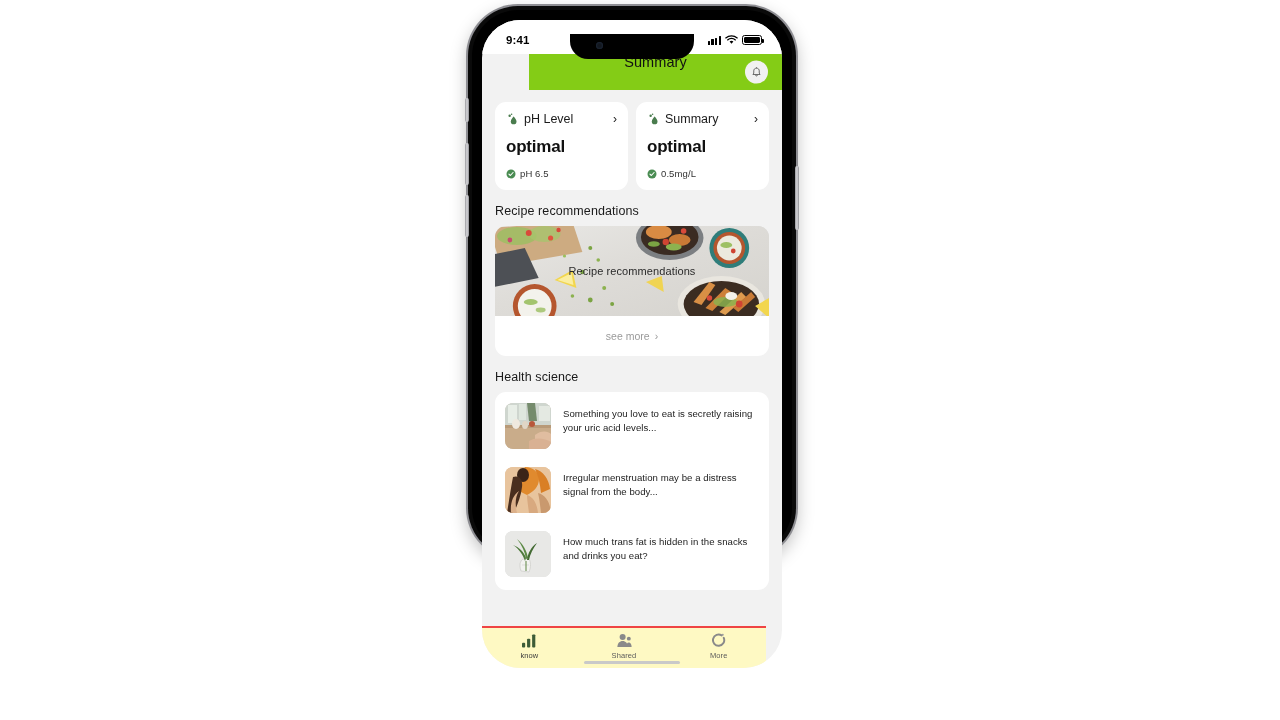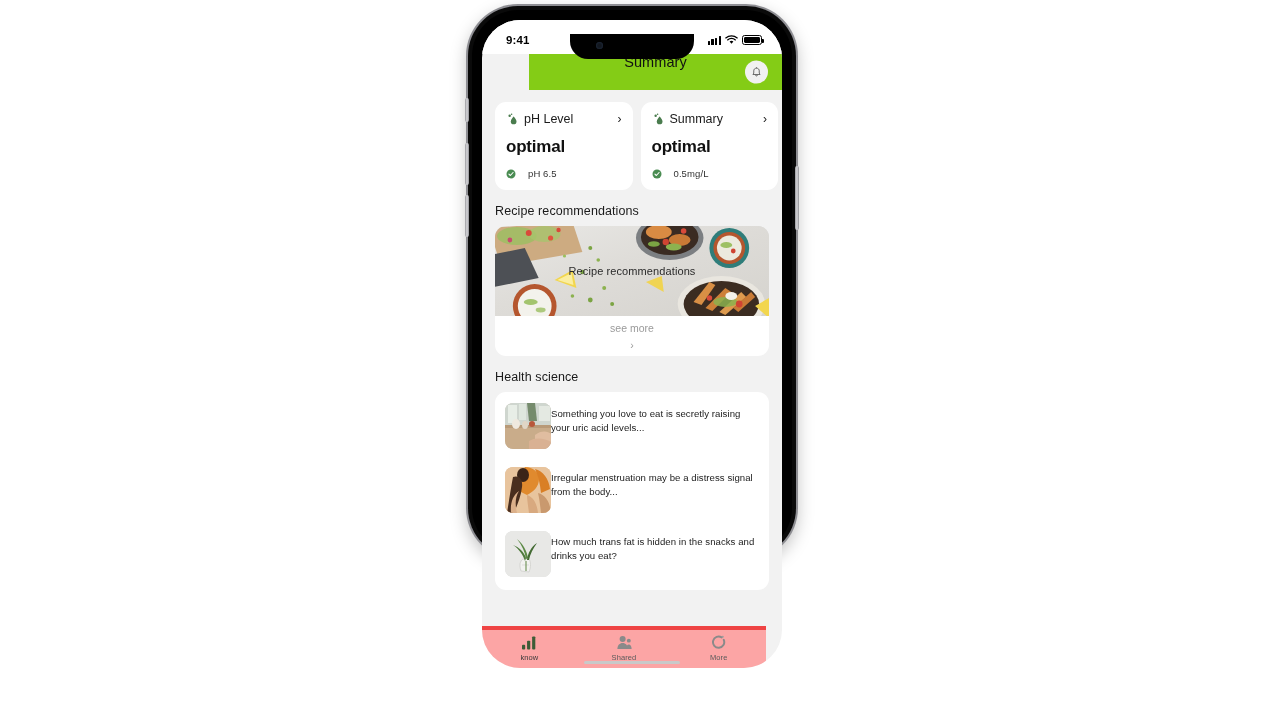--- a/index.html
+++ b/index.html
@@ -137,21 +137,21 @@
     left: 0; right: 0;
     top: 70px; bottom: 42px;
     background: #f2f2f2;
     overflow: hidden;
     padding: 0 0 6px 0;
   }
 
   .row-cards {
     display: flex;
     gap: 8px;
-    padding: 12px 4px 0 13px;
+    padding: 12px 13px 0 13px;
   }
   .metric-card {
     flex: 1;
     background: #fff;
     border-radius: 11px;
     padding: 10px 11px 11px 11px;
     min-width: 0;
   }
   .mc-top { display: flex; align-items: center; gap: 5px; }
   .mc-name {
@@ -169,21 +169,21 @@
     font-weight: 400;
   }
   .mc-status {
     font-size: 17px;
     font-weight: 700;
     color: #111;
     margin-top: 11px;
     letter-spacing: -.2px;
   }
   .mc-bottom {
-    display: flex; align-items: center; gap: 12px;
+    display: flex; align-items: center; gap: 4px;
     margin-top: 11px;
   }
   .mc-value { font-size: 9.5px; color: #333; letter-spacing: .1px; }
 
   
   .sec-title {
     font-size: 12.5px;
     font-weight: 500;
     color: #1a1a1a;
     padding: 14px 13px 8px 13px;
@@ -212,34 +212,34 @@
     color: #2a2a2a;
     white-space: nowrap;
     letter-spacing: .1px;
   }
   .see-more {
     height: 40px;
     display: flex; align-items: center; justify-content: center;
     gap: 5px;
     font-size: 10.5px;
     color: #9a9a9a;
-    flex-direction: column;
   }
 
   
   .articles-card {
     margin: 0 13px;
     background: #fff;
     border-radius: 11px;
     overflow: hidden;
     padding: 2px 0 4px 0;
   }
   .article-row {
     display: flex;
     align-items: flex-start;
+    gap: 12px;
     padding: 9px 12px 9px 10px;
   }
   .thumb {
     width: 46px; height: 46px;
     border-radius: 8px;
     overflow: hidden;
     flex: 0 0 46px;
     background: #e6e6e6;
   }
   .thumb svg { display: block; width: 100%; height: 100%; }
@@ -249,25 +249,25 @@
     color: #222;
     padding-top: 4px;
     letter-spacing: .05px;
   }
 
   
   .tabbar {
     position: absolute;
     left: 0; right: 16px; bottom: 0;
     height: 42px;
-    background: #fca5a5;
+    background: #fef9c3;
     display: flex;
     align-items: flex-start;
     padding-top: 5px;
-    border-top: 4px solid #ef4444;
+    border-top: 2px solid #ef4444;
   }
   .tab {
     flex: 1;
     display: flex;
     flex-direction: column;
     align-items: center;
     gap: 3px;
   }
   .tab-label {
     font-size: 7.5px;

